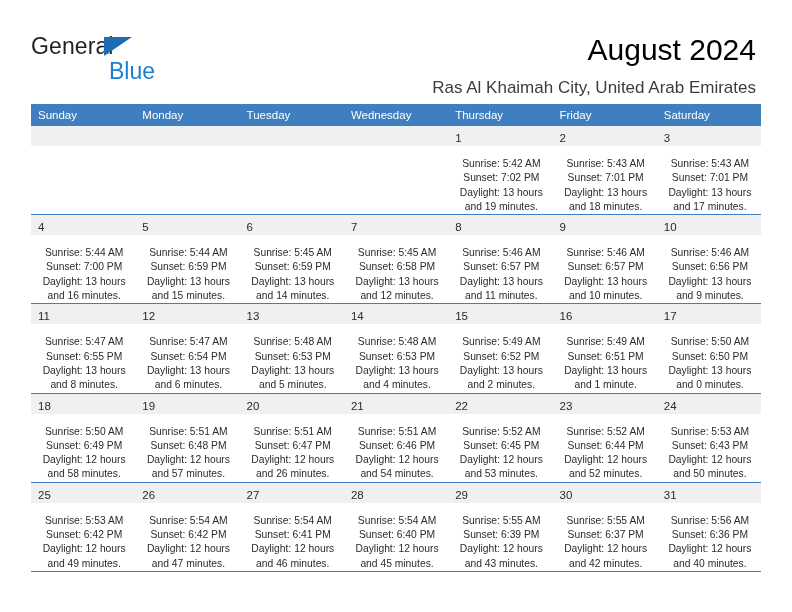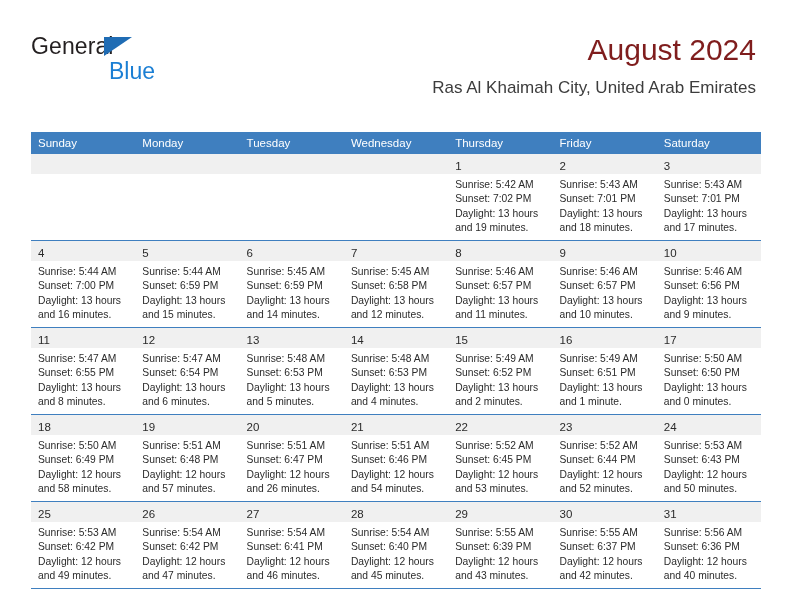--- a/index.html
+++ b/index.html
@@ -66,21 +66,21 @@
     font-size: 23px;
     color: #1b7fd4;
     font-family: "Liberation Sans", sans-serif;
     margin-left: 20px;
   }
   .title {
     position: absolute;
     right: 36px;
     top: 33px;
     font-size: 30px;
-    color: #7f1d1d;
+    color: #000000;
     text-align: right;
     white-space: nowrap;
   }
   .subtitle {
     position: absolute;
     right: 36px;
     top: 78px;
     font-size: 17px;
     color: #3d3d3d;
     text-align: right;
@@ -88,21 +88,20 @@
   }
 
   
   .calendar {
     position: absolute;
     left: 31px;
     top: 104px;
     width: 730px;
     border-collapse: collapse;
     table-layout: fixed;
-    margin-top: 28px;
   }
   .calendar th {
     background: #3f7fbf;
     color: #ffffff;
     font-size: 11.5px;
     font-weight: normal;
     text-align: left;
     padding: 4px 0 5px 7px;
     height: 13px;
     border: none;
@@ -126,21 +125,22 @@
     height: 16px;
     padding: 2px 0 2px 7px;
     box-sizing: content-box;
   }
   .daynum {
     font-size: 11.5px;
     color: #2a2a2a;
     line-height: 15px;
   }
   .cell-body {
-    padding: 4px 5px 0 7px;
+    padding: 11px 5px 0 7px;
+    text-align: center;
   }
   .cell-line {
     font-size: 10.3px;
     line-height: 14.3px;
     color: #2b2b2b;
     white-space: nowrap;
   }
   td.empty .daynum-band {
     background: #f0f0f0;
   }

